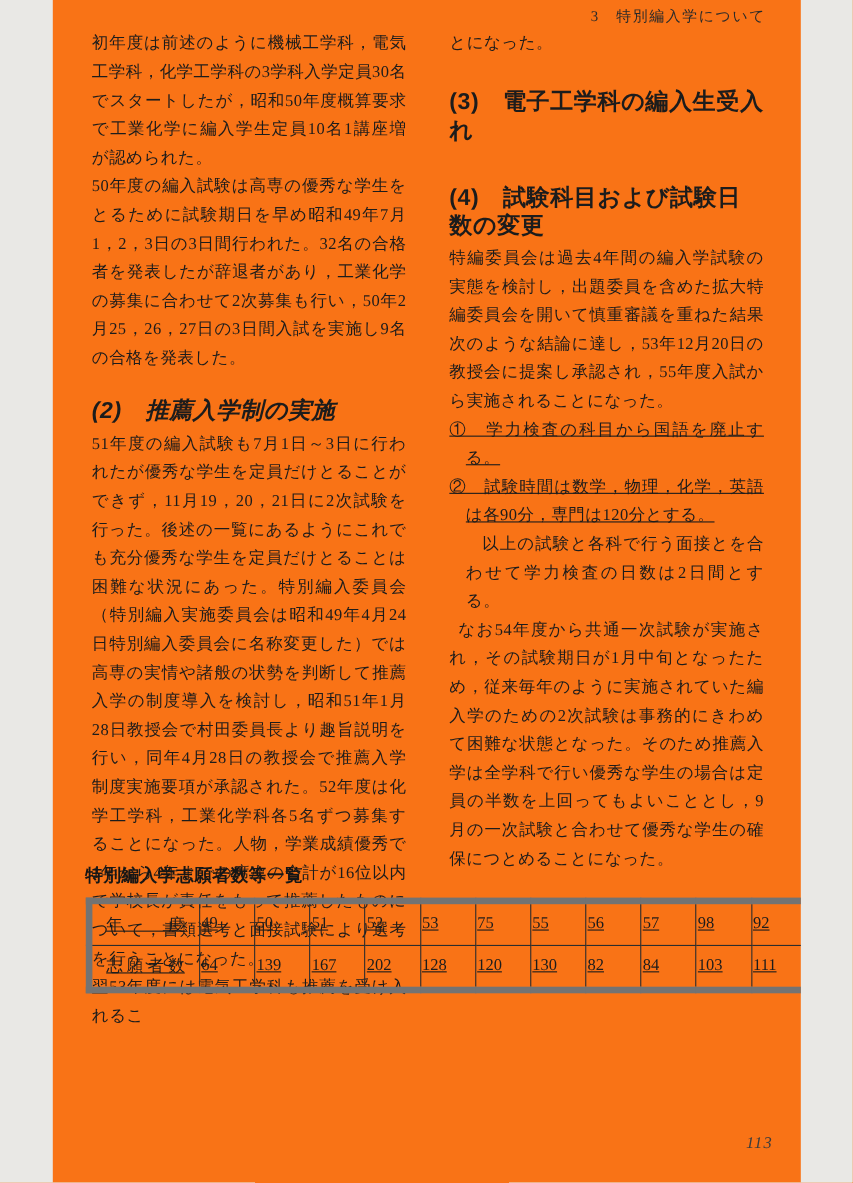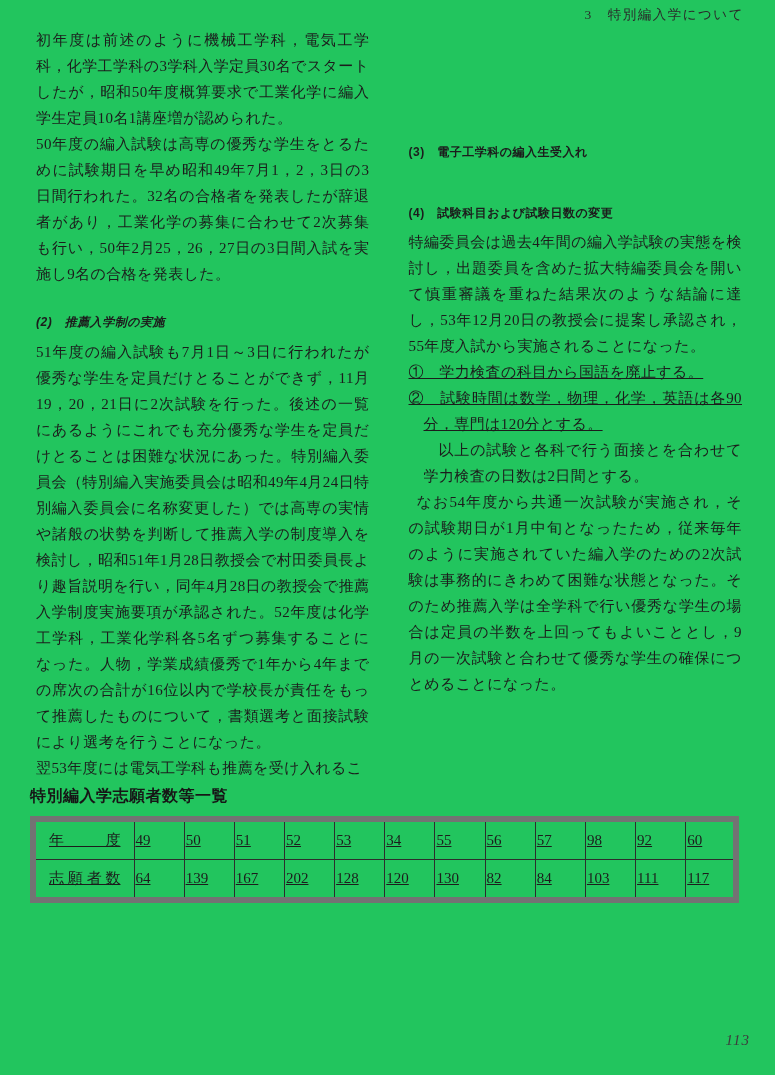--- a/index.html
+++ b/index.html
@@ -1,42 +1,42 @@
 <!DOCTYPE html>
 <html lang="ja"><head>
 <meta charset="utf-8">
 <style>
   html,body { margin:0; padding:0; background:#e9e8e5; }
   .page {
     position:relative;
-    width:775px; height:1075px;
+    width:680px; height:1075px;
     margin:0 auto;
-    background:#22c55e;
+    background:#f97316;
     color:#1c1c1c;
     font-family:"Liberation Serif","DejaVu Serif",serif;
     overflow:hidden;
   }
   .running-header {
     position:absolute; top:6px; right:31px;
     font-size:13.5px; letter-spacing:1.5px; color:#2a2a2a;
   }
   .columns {
     position:absolute; top:27px; left:36px; right:33px;
-    display:flex; gap:39px;align-items:center;
+    display:flex; gap:39px;
   }
   .col { flex:1; min-width:0; }
   .jp {
     font-size:15px; line-height:26px;
     text-align:justify; letter-spacing:0.4px;
     color:#1c1c1c;
   }
   p { margin:0; }
   .sec-heading {
     font-family:"Liberation Sans","DejaVu Sans",sans-serif;
-    font-weight:bold; font-size:12px; line-height:26px;
+    font-weight:bold; font-size:21px; line-height:26px;
     letter-spacing:0.5px; text-align:left;
   }
   .h2 { margin-top:22px; margin-bottom:4px;font-style:italic; }
   .h3 { margin-top:27px; margin-bottom:3px; }
   .h4 { margin-top:35px; margin-bottom:3px; }
   .item { padding-left:15px; text-indent:-15px;text-decoration:underline; }
   .note { padding-left:15px; text-indent:15px; }
   .p-indent { text-indent:8px; }
 
   .table-block { position:absolute; left:30px; top:786px; width:709px; }
@@ -79,20 +79,21 @@
 
     <div class="col jp">
       <p>初年度は前述のように機械工学科，電気工学科，化学工学科の3学科入学定員30名でスタートしたが，昭和50年度概算要求で工業化学に編入学生定員10名1講座増が認められた。</p>
       <p>50年度の編入試験は高専の優秀な学生をとるために試験期日を早め昭和49年7月1，2，3日の3日間行われた。32名の合格者を発表したが辞退者があり，工業化学の募集に合わせて2次募集も行い，50年2月25，26，27日の3日間入試を実施し9名の合格を発表した。</p>
       <p class="sec-heading h2">(2)　推薦入学制の実施</p>
       <p>51年度の編入試験も7月1日～3日に行われたが優秀な学生を定員だけとることができず，11月19，20，21日に2次試験を行った。後述の一覧にあるようにこれでも充分優秀な学生を定員だけとることは困難な状況にあった。特別編入委員会（特別編入実施委員会は昭和49年4月24日特別編入委員会に名称変更した）では高専の実情や諸般の状勢を判断して推薦入学の制度導入を検討し，昭和51年1月28日教授会で村田委員長より趣旨説明を行い，同年4月28日の教授会で推薦入学制度実施要項が承認された。52年度は化学工学科，工業化学科各5名ずつ募集することになった。人物，学業成績優秀で1年から4年までの席次の合計が16位以内で学校長が責任をもって推薦したものについて，書類選考と面接試験により選考を行うことになった。</p>
       <p>翌53年度には電気工学科も推薦を受け入れるこ</p>
     </div>
 
     <div class="col jp">
+      <p>とになった。</p>
       <p class="sec-heading h3">(3)　電子工学科の編入生受入れ</p>
       <p class="sec-heading h4">(4)　試験科目および試験日数の変更</p>
       <p>特編委員会は過去4年間の編入学試験の実態を検討し，出題委員を含めた拡大特編委員会を開いて慎重審議を重ねた結果次のような結論に達し，53年12月20日の教授会に提案し承認され，55年度入試から実施されることになった。</p>
       <p class="item">①　学力検査の科目から国語を廃止する。</p>
       <p class="item">②　試験時間は数学，物理，化学，英語は各90分，専門は120分とする。</p>
       <p class="note">以上の試験と各科で行う面接とを合わせて学力検査の日数は2日間とする。</p>
       <p class="p-indent">なお54年度から共通一次試験が実施され，その試験期日が1月中旬となったため，従来毎年のように実施されていた編入学のための2次試験は事務的にきわめて困難な状態となった。そのため推薦入学は全学科で行い優秀な学生の場合は定員の半数を上回ってもよいこととし，9月の一次試験と合わせて優秀な学生の確保につとめることになった。</p>
     </div>
 
   </div>
@@ -116,21 +117,21 @@
           <col>
       </colgroup>
       <tbody>
         <tr>
           <th class="rowlab">年度</th>
           <td class="val">49</td>
           <td class="val">50</td>
           <td class="val">51</td>
           <td class="val">52</td>
           <td class="val">53</td>
-          <td class="val">34</td>
+          <td class="val">75</td>
           <td class="val">55</td>
           <td class="val">56</td>
           <td class="val">57</td>
           <td class="val">98</td>
           <td class="val">92</td>
           <td class="val">60</td>
         </tr>
         <tr>
           <th class="rowlab">志願者数</th>
           <td class="val">64</td>

